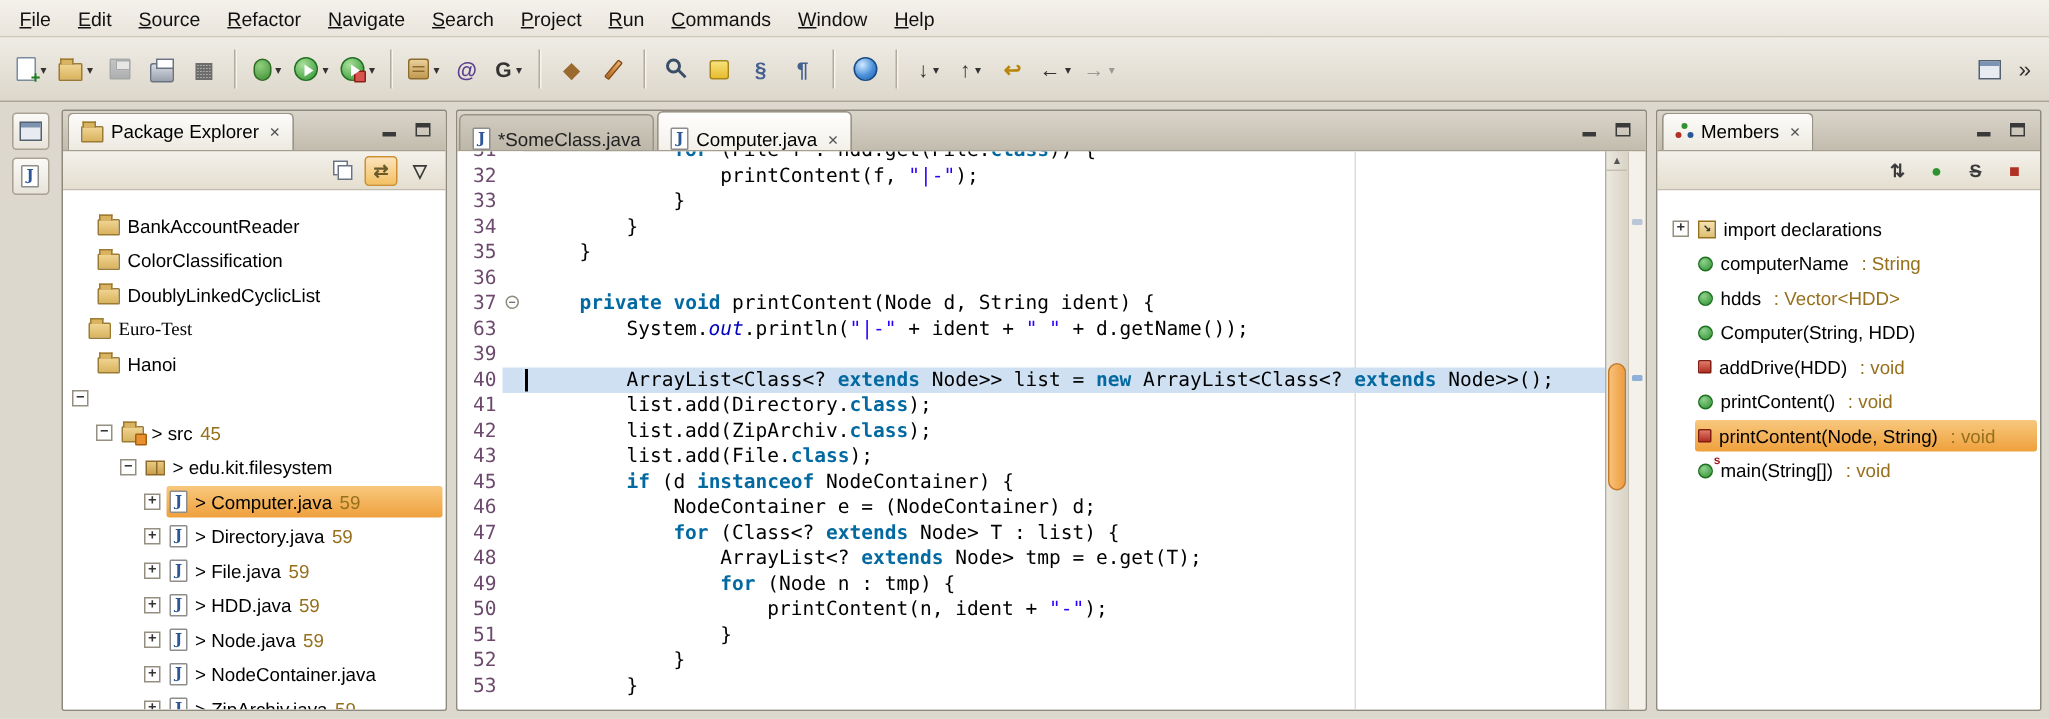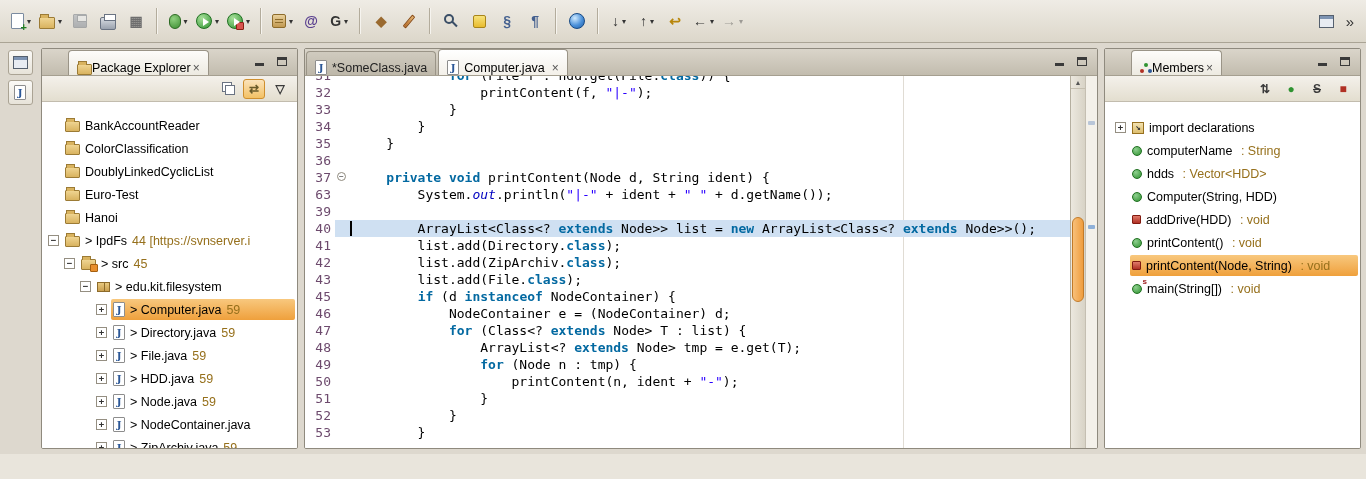--- a/index.html
+++ b/index.html
@@ -51,21 +51,21 @@
   .i-jfile::before {content:"J";}
 
   
   .workbench {height:411px;display:flex;gap:6px;padding:5px;background:#ddd8ce;align-items:stretch;}
   .trim {width:30px;flex:none;display:flex;flex-direction:column;gap:5px;align-items:center;padding-top:2px;}
   .trim-btn {width:25px;height:25px;border:1px solid #aaa394;border-radius:3px;background:linear-gradient(#fbfaf7,#e7e3d9);display:flex;align-items:center;justify-content:center;}
 
   .view {display:flex;flex-direction:column;border:1px solid #8f8a7e;background:#fff;border-radius:2px;overflow:hidden;}
   .pkg,.mem {width:257px;flex:none;}
   .view-titlebar {height:27px;flex:none;background:linear-gradient(#dad5ca,#c2bcae);display:flex;align-items:flex-end;padding:0 3px;border-bottom:1px solid #a59f90;}
-  .view-tab {height:25px;display:flex;align-items:flex-end;padding:0 8px;background:linear-gradient(#fdfcfa,#edeae1);border:1px solid #9a9487;border-bottom:none;border-radius:4px 4px 0 0;font-size:12.5px;margin-left:23px;}
+  .view-tab {height:25px;display:flex;align-items:center;gap:5px;padding:0 8px;background:linear-gradient(#fdfcfa,#edeae1);border:1px solid #9a9487;border-bottom:none;border-radius:4px 4px 0 0;font-size:12.5px;}
   .tab-close {color:#555;font-size:12px;margin-left:2px;}
   .vt-btns {margin-left:auto;display:flex;gap:7px;align-items:center;align-self:center;padding:0 4px 2px 0;}
   .vt-btn {width:16px;height:14px;display:flex;align-items:center;justify-content:center;}
   .i-min {width:9px;height:9px;position:relative;}
   .i-min::after {content:"";position:absolute;left:0;right:0;bottom:0;height:3px;background:#3a3a3a;}
   .i-max {width:10px;height:9px;border:1px solid #3a3a3a;border-top-width:3px;}
   .view-toolbar {height:26px;flex:none;background:linear-gradient(#f4f1eb,#e3decf);border-bottom:1px solid #c2bcae;display:flex;align-items:center;justify-content:flex-end;gap:4px;padding:0 6px;}
   .vtb-btn {min-width:22px;height:20px;display:flex;align-items:center;justify-content:center;border:1px solid transparent;border-radius:3px;}
   .vtb-btn.pressed {background:linear-gradient(#fbe3bb,#f3c164);border:1px solid #cf8f2e;}
   .glyph14 {font-size:12px;line-height:14px;font-weight:bold;}
@@ -116,20 +116,33 @@
   .ed-scroll {width:15px;flex:none;background:linear-gradient(to right,#ece8df,#d8d3c6);border-left:1px solid #b5afa0;position:relative;}
   .sb-up {height:13px;display:flex;align-items:center;justify-content:center;font-size:7px;color:#555;border-bottom:1px solid #c5bfb0;}
   .sb-thumb {position:absolute;left:1px;right:1px;top:38%;height:85px;border-radius:7px;background:linear-gradient(to right,#f8c07a,#ef9d3e);border:1px solid #c27a28;}
   .ov-ruler {width:12px;flex:none;background:#f4f1ea;border-left:1px solid #c5bfb2;position:relative;}
   .ov-mark {position:absolute;left:2px;right:2px;height:4px;border-radius:1px;}
 </style>
 </head>
 <body>
 
 <div class="app">
+  <div class="menubar" id="menubar">
+      <div class="menu-item">File</div>
+      <div class="menu-item">Edit</div>
+      <div class="menu-item">Source</div>
+      <div class="menu-item">Refactor</div>
+      <div class="menu-item">Navigate</div>
+      <div class="menu-item">Search</div>
+      <div class="menu-item">Project</div>
+      <div class="menu-item">Run</div>
+      <div class="menu-item">Commands</div>
+      <div class="menu-item">Window</div>
+      <div class="menu-item">Help</div>
+    </div>
   <div class="toolbar" id="toolbar">
       <div class="tb-btn">
         <span class="k-docnew"></span>
         <span class="dd">▾</span>
       </div>
       <div class="tb-btn">
         <span class="k-foldernew"></span>
         <span class="dd">▾</span>
       </div>
       <div class="tb-btn disabled">
@@ -269,41 +282,36 @@
               <span class="tree-label">ColorClassification</span>
             </span>
           </div>
           <div class="tree-row" style="padding-left: 6px;">
             <span class="exp-sp"></span>
             <span class="rowfill">
               <span class="i-folder"></span>
               <span class="tree-label">DoublyLinkedCyclicList</span>
             </span>
           </div>
-          <div class="tree-row" style="padding-left: 6px;">
+          <div class="tree-row" style=" font-family: Liberation Serif, serif;">
             <span class="exp-sp"></span>
             <span class="rowfill">
               <span class="i-folder"></span>
               <span class="tree-label">Euro-Test</span>
             </span>
           </div>
           <div class="tree-row" style="padding-left: 6px;">
             <span class="exp-sp"></span>
             <span class="rowfill">
               <span class="i-folder"></span>
               <span class="tree-label">Hanoi</span>
             </span>
           </div>
           <div class="tree-row" style="padding-left: 6px;">
             <span class="exp">−</span>
-            <span class="rowfill">
-              <span class="i-folder"></span>
-              <span class="tree-label">&gt; IpdFs</span>
-              <span class="tree-dec">44 [https://svnserver.i</span>
-            </span>
           </div>
           <div class="tree-row" style="padding-left: 22px;">
             <span class="exp">−</span>
             <span class="rowfill">
               <span class="i-folder i-src"></span>
               <span class="tree-label">&gt; src</span>
               <span class="tree-dec">45</span>
             </span>
           </div>
           <div class="tree-row" style="padding-left: 38px;">

